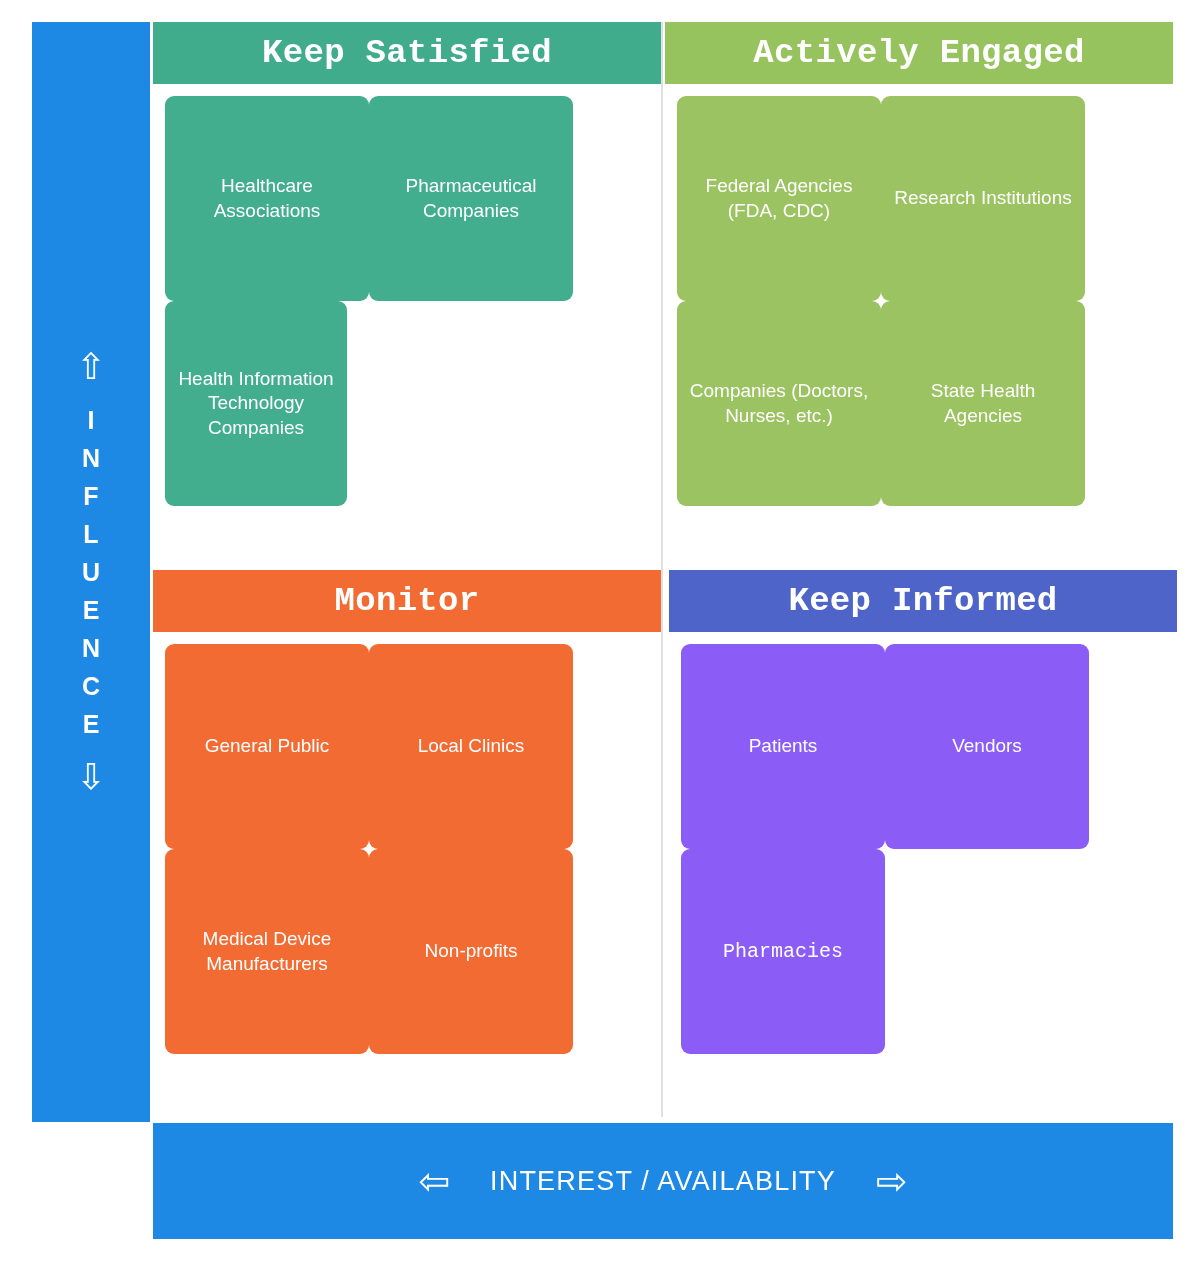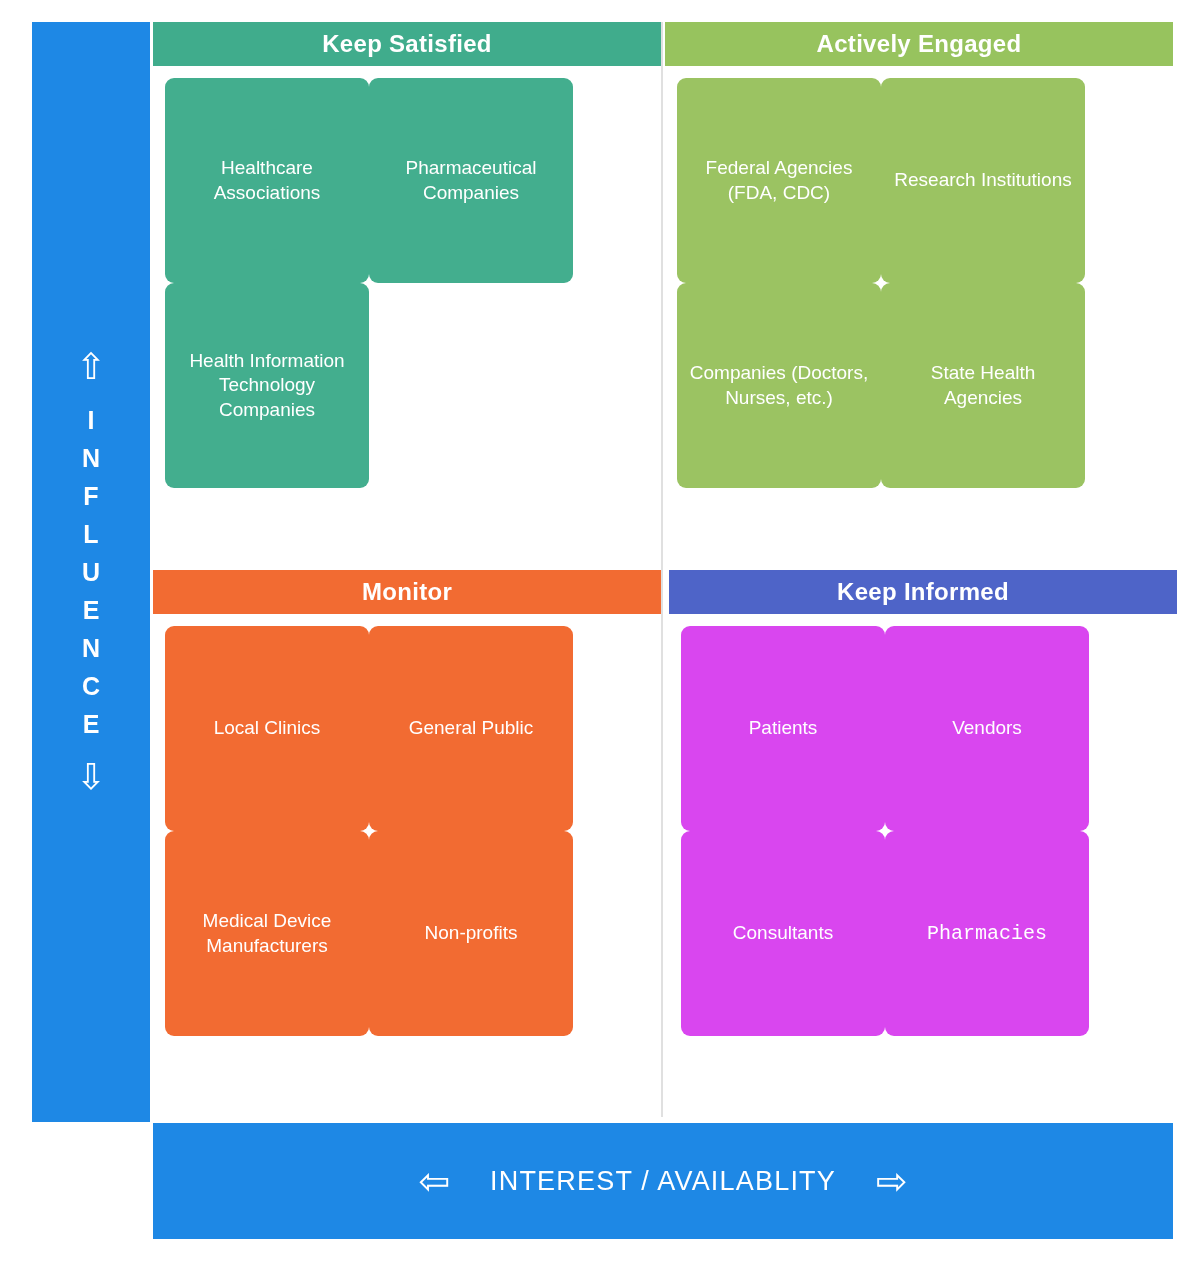--- a/index.html
+++ b/index.html
@@ -101,28 +101,29 @@
     position: absolute;
     width: 508px;
     box-sizing: border-box;
   }
   .quad.tl { left: 0px;   top: 0px; }
   .quad.tr { left: 512px; top: 0px; }
   .quad.bl { left: 0px;   top: 548px; }
   .quad.br { left: 516px; top: 548px; }
 
   .quad-header {
-    height: 44px;
+    height: 62px;
     display: flex;
     align-items: center;
     justify-content: center;
     color: #ffffff;
     font-weight: bold;
-    font-size: 24px;
+    font-size: 34px;
     letter-spacing: 0.3px;
+    font-family: Liberation Mono, monospace;
   }
 
   .cards {
     display: flex;
     flex-wrap: wrap;
     padding: 12px 0 0 12px;
     box-sizing: border-box;
   }
 
   .card {
@@ -132,32 +133,32 @@
     justify-content: center;
     text-align: center;
     color: #ffffff;
     font-size: 19px;
     line-height: 1.28;
     padding: 6px 10px;
     box-sizing: border-box;
     width: 204px;
     height: 205px;
   }
-  .card.narrow { width: 204px; }
+  .card.narrow { width: 182px; }
   .card.serif { font-family: Liberation Mono, monospace; font-size: 20px; }
 
   
   .tl .quad-header { background: #40ac8c; }
   .tl .card        { background: #43ae8e; }
   .tr .quad-header { background: #97c35e; }
   .tr .card        { background: #9bc362; }
   .bl .quad-header { background: #f26b32; }
   .bl .card        { background: #f26b32; }
   .br .quad-header { background: #4e64c8; }
-  .br .card        { background: #d946ef; text-align: center; }
+  .br .card        { background: #8b5cf6; text-align: center; }
 </style>
 </head>
 <body>
 
 <div id="matrix">
 
   <div class="axis-v">
     <span class="arrow-glyph">⇧</span>
     <span class="axis-letters">
       <span>I</span>
@@ -197,31 +198,30 @@
         <div class="card">Federal Agencies (FDA, CDC)</div>
         <div class="card">Research Institutions</div>
         <div class="card">Companies (Doctors, Nurses, etc.)</div>
         <div class="card">State Health Agencies</div>
       </div>
     </div>
 
     <div class="quad bl">
       <div class="quad-header">Monitor</div>
       <div class="cards">
+        <div class="card">General Public</div>
         <div class="card">Local Clinics</div>
-        <div class="card">General Public</div>
         <div class="card">Medical Device Manufacturers</div>
         <div class="card">Non-profits</div>
       </div>
     </div>
 
     <div class="quad br">
       <div class="quad-header">Keep Informed</div>
       <div class="cards">
         <div class="card">Patients</div>
         <div class="card">Vendors</div>
-        <div class="card">Consultants</div>
         <div class="card serif">Pharmacies</div>
       </div>
     </div>
 
   </div>
 </div>
 
 </body></html>

